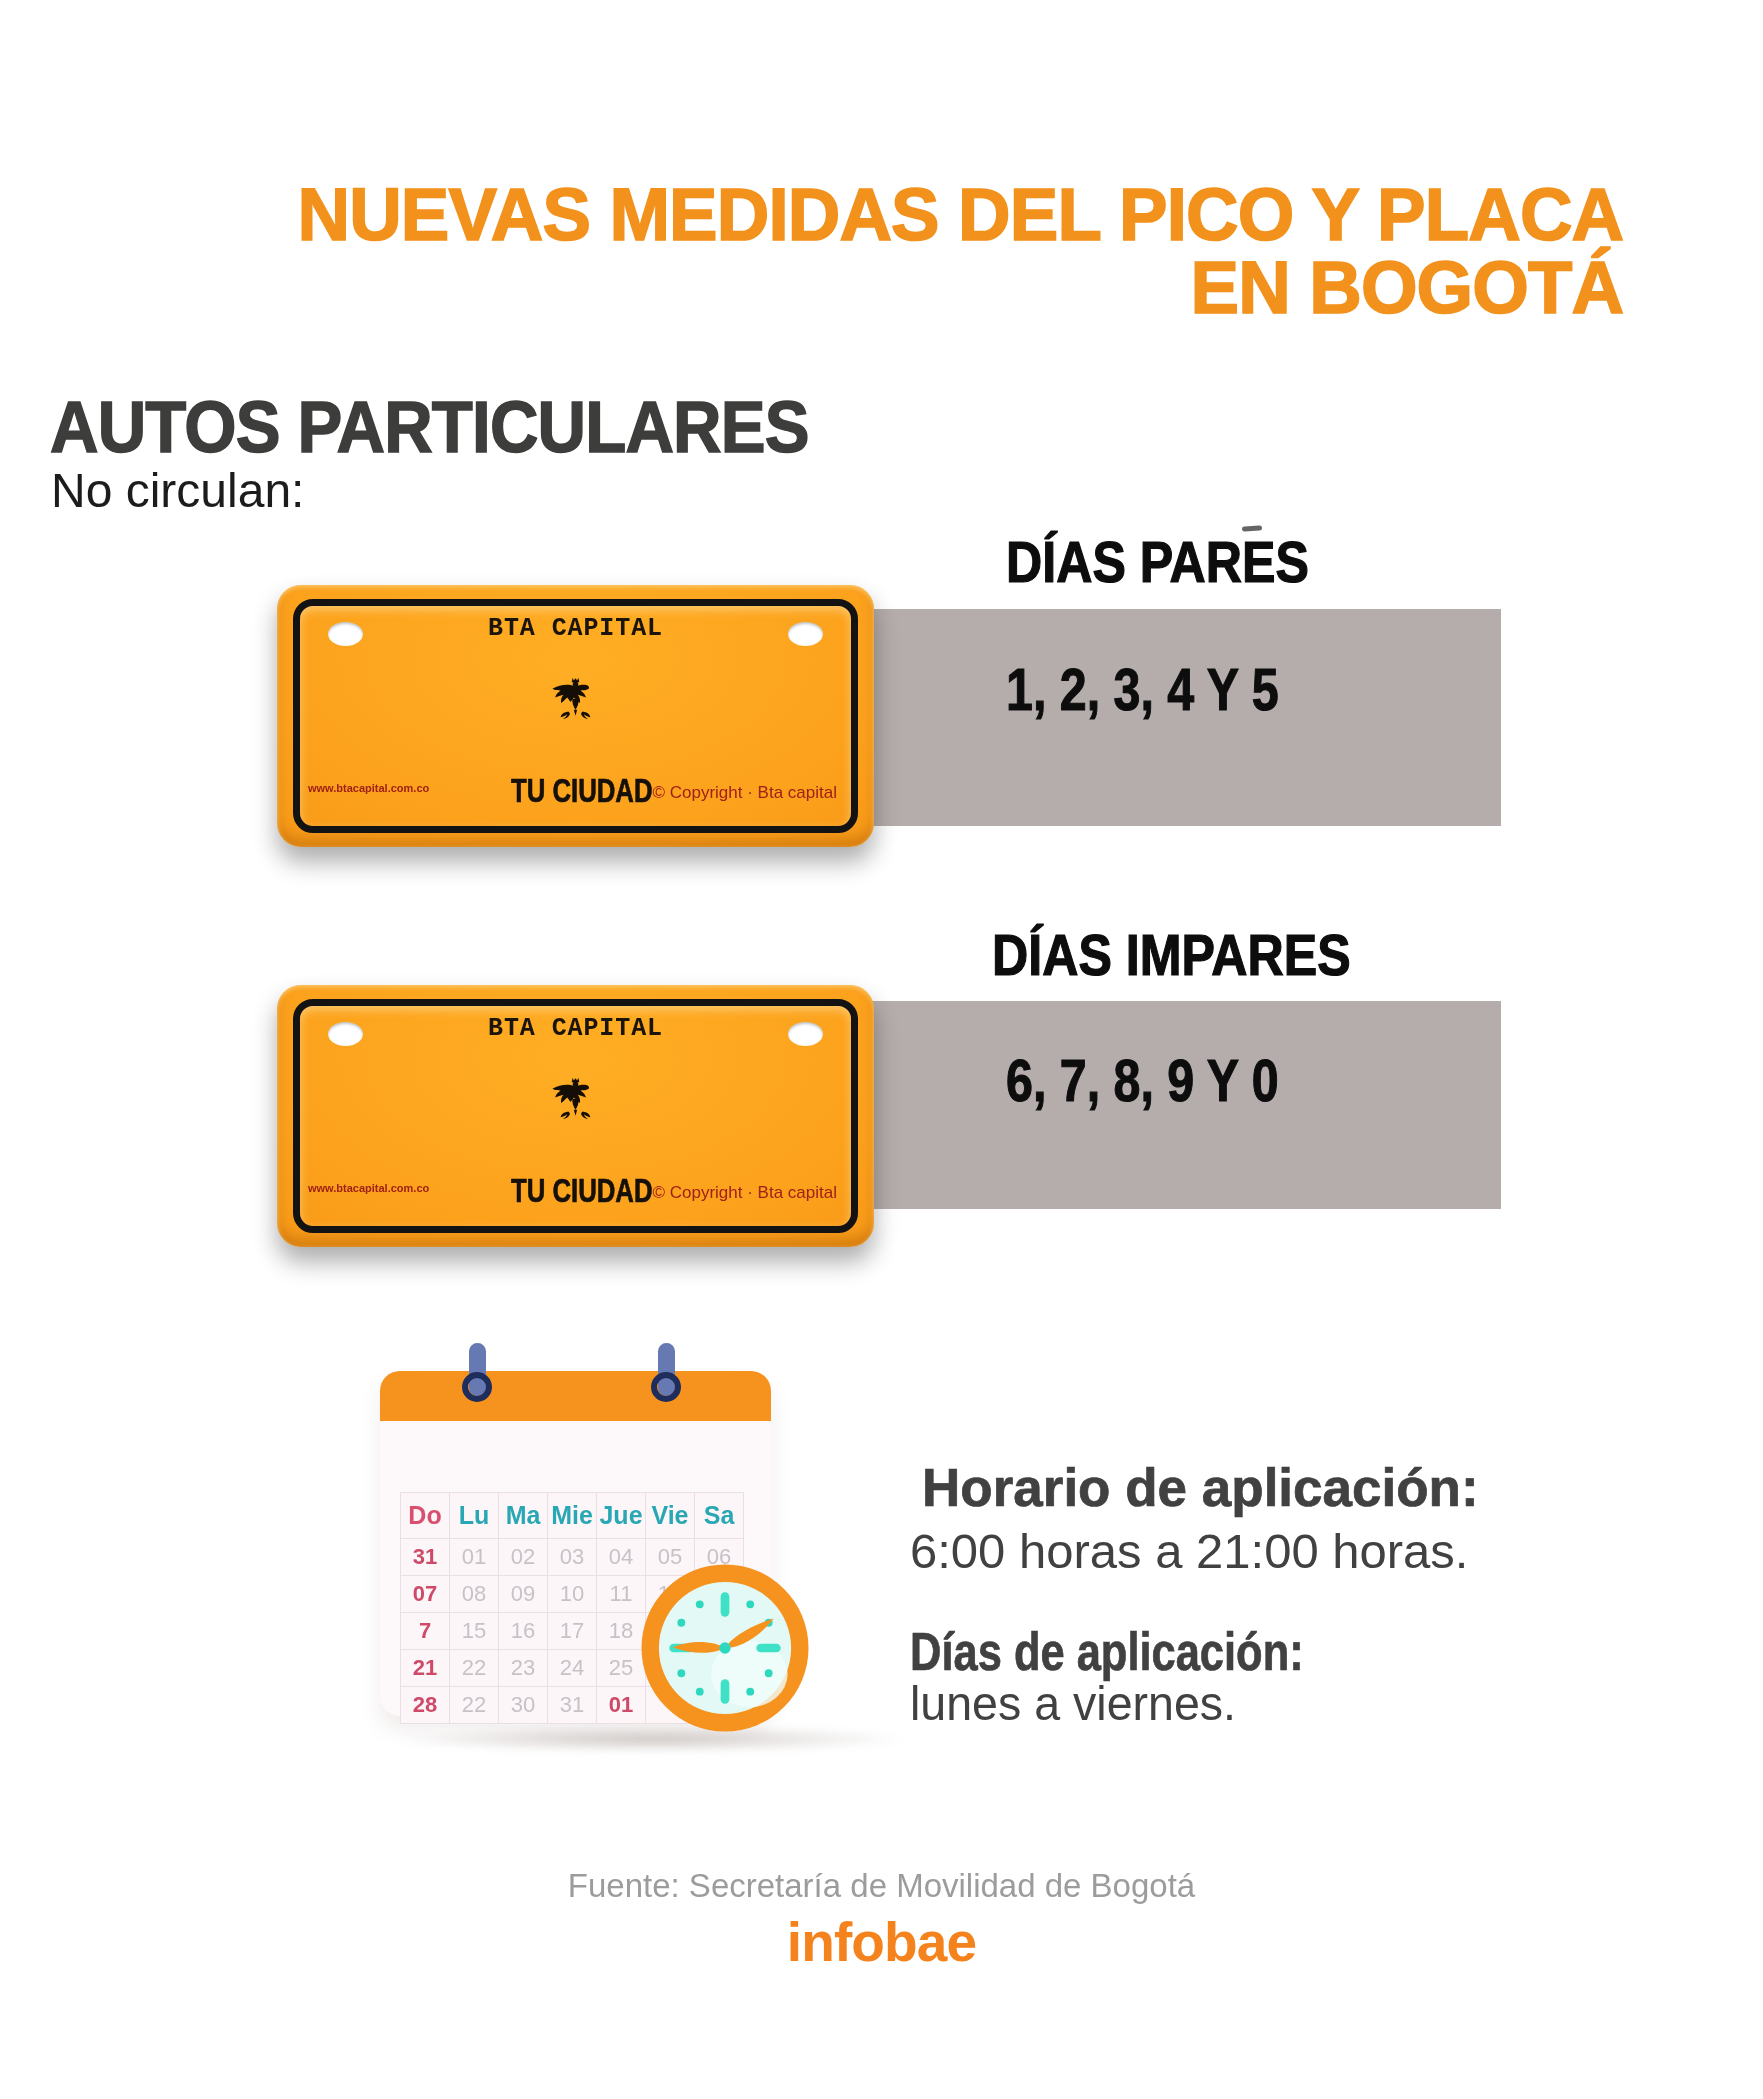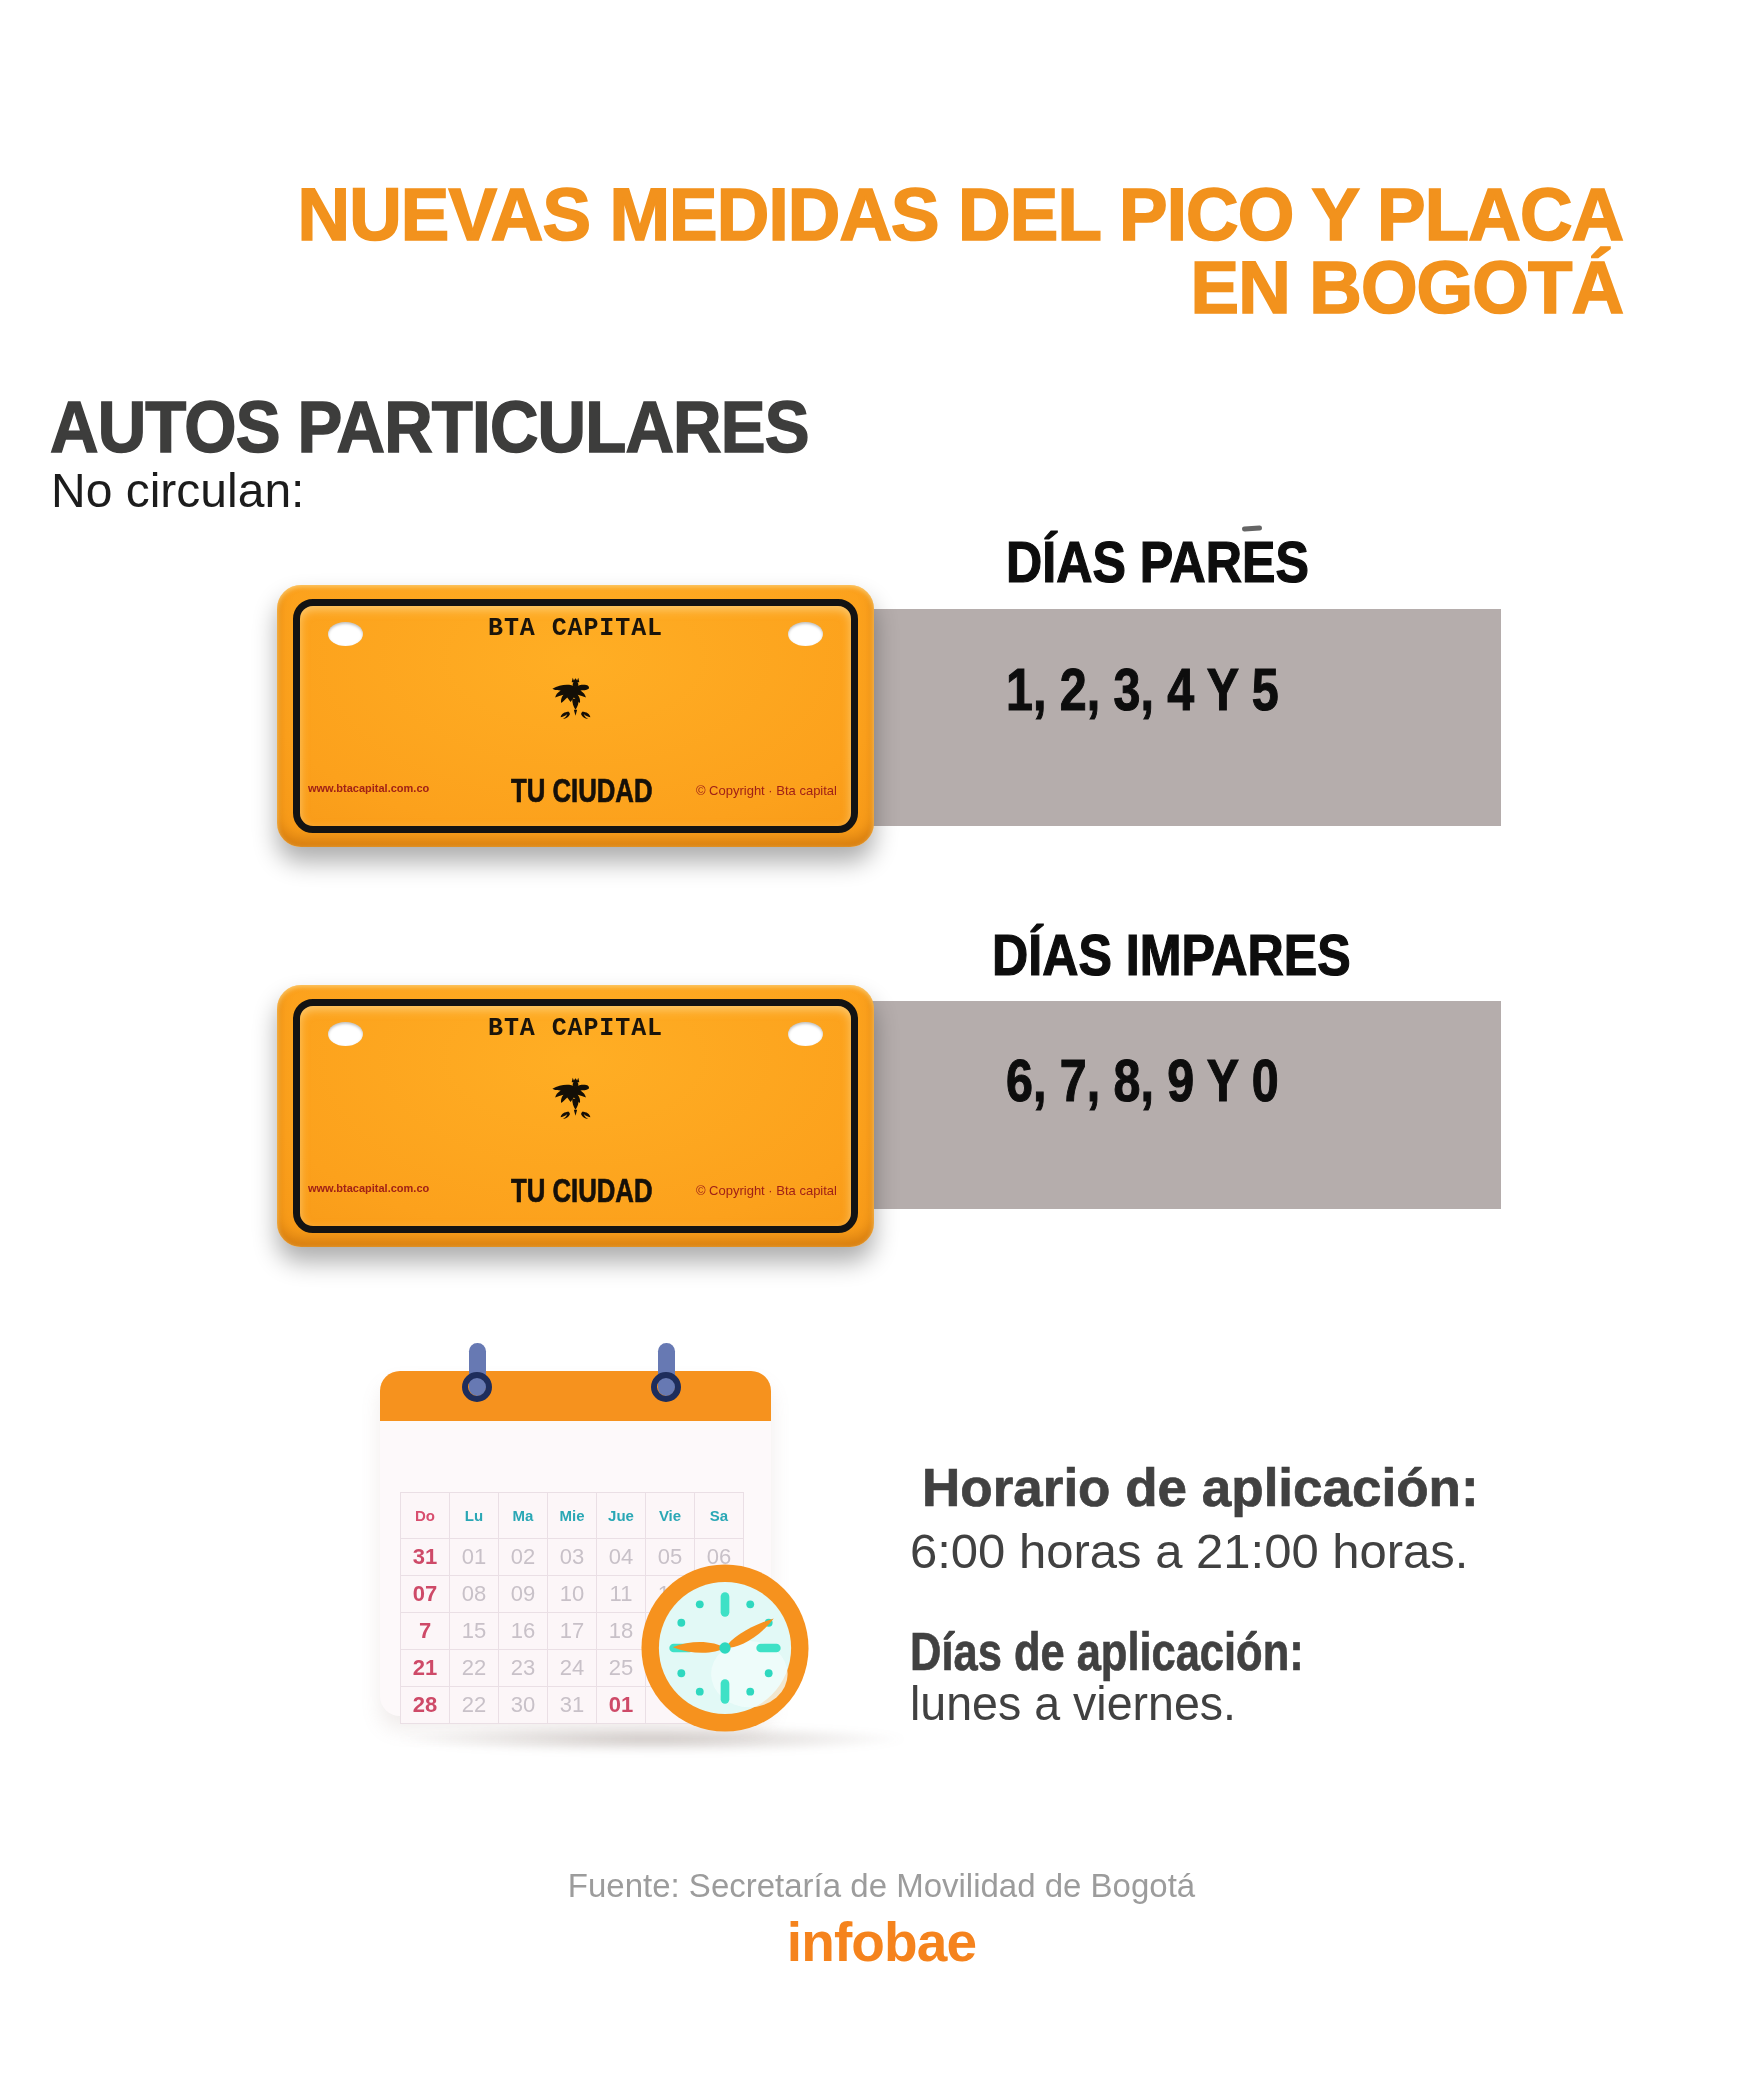--- a/index.html
+++ b/index.html
@@ -47,40 +47,40 @@
               box-shadow:inset 0 1.8px 2.8px rgba(0,0,0,.25);}
   .hole-l{left:51px;} .hole-r{right:51px;}
   .plate-brand{position:absolute;top:29px;left:0;right:0;text-align:center;
                font-family:"Liberation Mono","DejaVu Sans Mono",monospace;font-weight:bold;
                font-size:25px;letter-spacing:0.9px;color:#1A140B;}
   .plate-eagle{position:absolute;left:271px;top:88px;width:55px;height:59px;}
   .plate-city{position:absolute;top:189px;left:12px;right:0;text-align:center;line-height:1;}
   .plate-city span{display:inline-block;font-size:33px;font-weight:bold;color:#161009;
                -webkit-text-stroke:0.7px #161009;transform:scaleX(.78);transform-origin:center top;}
   .plate-url{position:absolute;left:31px;top:198px;font-size:11px;font-weight:bold;color:#A02117;line-height:1;}
-  .plate-copy{position:absolute;right:37px;top:199px;font-size:13px;color:#A02117;line-height:1;padding-left:24px;}
+  .plate-copy{position:absolute;right:37px;top:199px;font-size:17px;color:#A02117;line-height:1;padding-left:24px;}
 
   
   .ground-shadow{left:395px;top:1725px;width:514px;height:27.5px;z-index:0;border-radius:50%;
                  background:radial-gradient(closest-side,rgba(90,70,60,.28),rgba(90,70,60,0));filter:blur(3.7px);}
   .calendar{position:absolute;left:380px;top:1343px;width:391px;height:378px;z-index:1;}
   .cal-card{position:absolute;left:0;top:27.5px;width:391px;height:345px;background:#FDF9FA;
             border-radius:20px;box-shadow:0 13px 20px rgba(150,120,110,.14);}
   .cal-header{position:absolute;top:0;left:0;right:0;height:50px;background:#F6921E;
               border-radius:20px 20px 0 0;}
   .cal-pin{position:absolute;top:0;width:16.5px;height:53px;background:#6779B3;border-radius:8.3px;z-index:2;}
   .pin-left{left:89px;} .pin-right{left:278px;}
   .cal-pin::after{content:'';position:absolute;left:-7.3px;top:29px;width:18.4px;height:18.4px;
                   border:6.4px solid #1E2D5C;border-radius:50%;}
   .cal-table{position:absolute;left:20px;top:121px;display:grid;
              grid-template-columns:repeat(7,49px);grid-template-rows:46px repeat(5,37px);
              border-top:0.9px solid #EADFE5;border-left:0.9px solid #EADFE5;background:#FCF6F8;}
   .cc{border-right:0.9px solid #EADFE5;border-bottom:0.9px solid #EADFE5;
       display:flex;align-items:center;justify-content:center;font-size:22px;}
-  .hd{font-weight:bold;font-size:15px;}
+  .hd{font-weight:bold;font-size:25px;}
   .c-teal{color:#2AA7B5;} .c-red{color:#D84F6F;}
   .c-num{color:#C8C1C8;} .c-sun{color:#CE4A68;font-weight:bold;}
   .clock{position:absolute;left:638px;top:1561px;width:174px;height:174px;z-index:4;}
 
   
   .sch-label{font-size:53px;font-weight:bold;color:#414141;-webkit-text-stroke:0.7px #414141;
              transform-origin:left top;}
   .sch-value{font-size:49px;color:#414141;transform-origin:left top;}
   .sch-hours-label{left:922px;top:1461px;}
   .sch-hours-value{left:910px;top:1527px;}

